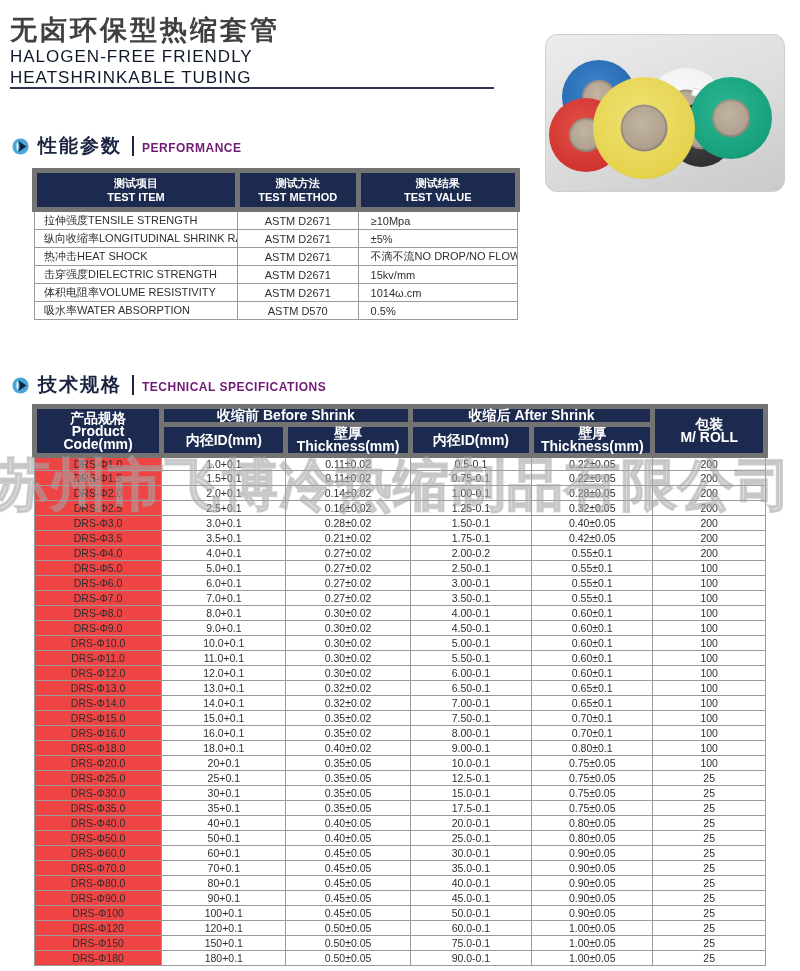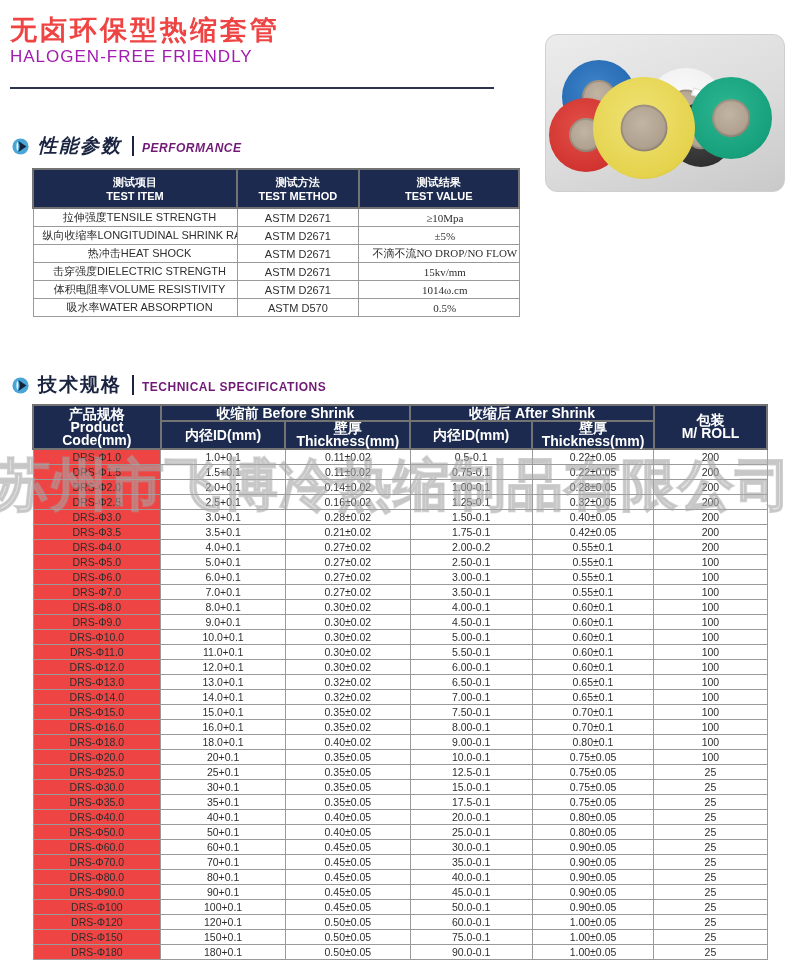--- a/index.html
+++ b/index.html
@@ -1,22 +1,22 @@
 <!DOCTYPE html>
 <html><head>
 <meta charset="utf-8">
 <style>
   * { margin:0; padding:0; box-sizing:border-box; }
   body { font-family:"Liberation Sans","DejaVu Sans",sans-serif; background:#ffffff; }
   .page { position:relative; width:800px; height:971px; background:#fff; overflow:hidden; }
 
   
   .title-zh { position:absolute; left:10px; top:12px; font-size:27px; font-weight:bold;
-              color:#ef4444; letter-spacing:3px; }
-  .subtitle { position:absolute; left:10px; top:46px; font-size:17px; color:#a21caf;
+              color:#404040; letter-spacing:3px; }
+  .subtitle { position:absolute; left:10px; top:46px; font-size:17px; color:#0f172a;
               letter-spacing:1px; line-height:21px; font-weight:500; }
   .header-rule { position:absolute; left:10px; top:87px; width:484px; height:2px; background:#2b3552; }
 
   
   .photo-box { position:absolute; left:545px; top:34px; width:240px; height:158px;
                background:linear-gradient(160deg,#ececec 0%,#dcdcdc 55%,#c9c9c9 100%);
                border:1px solid #cfcfcf; border-radius:12px; overflow:hidden; }
   .roll { position:absolute; border-radius:50%; }
   .roll::after { content:""; position:absolute; left:50%; top:50%; width:46%; height:46%;
                  transform:translate(-50%,-50%); border-radius:50%;
@@ -33,30 +33,30 @@
 
   
   .section-head { position:absolute; left:12px; display:flex; align-items:center; }
   .section-icon { width:17px; height:17px; margin-right:9px; flex:0 0 auto; }
   .section-zh { font-size:19px; font-weight:bold; color:#1a2440; letter-spacing:2px; }
   .section-sep { width:2px; height:20px; background:#1a2440; margin:0 8px 0 10px; }
   .section-en { font-size:12px; font-weight:bold; color:#701a75; letter-spacing:0.5px; padding-top:4px; }
 
   
   table { border-collapse:collapse; table-layout:fixed; }
-  th { background:#1b2a4e; color:#ffffff; font-weight:bold; border:2px solid #737373; }
+  th { background:#1b2a4e; color:#ffffff; font-weight:bold; border:5px solid #737373; }
   td { border:1px solid #9a9a9a; color:#2e2e2e; background:#ffffff; overflow:hidden; white-space:nowrap; }
 
   
   .perf-table { position:absolute; left:32px; top:168px; width:488px; }
   .perf-table th { font-size:11px; height:39px; line-height:14px; }
   .perf-table td { font-size:11px; height:17px; padding:1px 0; }
-  .perf-table td:nth-child(1) { text-align:center; padding-left:9px; }
+  .perf-table td:nth-child(1) { text-align:left; padding-left:9px; }
   .perf-table td:nth-child(2) { text-align:center;margin-top:16px; }
-  .perf-table td:nth-child(3) { text-align:center; padding-left:12px;font-family:Liberation Serif, serif; }
+  .perf-table td:nth-child(3) { text-align:left; padding-left:12px; }
 
   
   .spec-table { position:absolute; left:32px; top:404px; width:736px; }
   .spec-table th { font-size:14px; height:16px; line-height:13px; }
   .spec-table th.two-line { line-height:13px; }
   .spec-table td { font-size:10.5px; height:15px; text-align:center; padding:0; }
   .spec-table td:first-child { background:#ef4444; }
 
   
   .watermark { position:absolute; left:-6px; top:448px; width:810px; z-index:10;
@@ -65,35 +65,36 @@
                pointer-events:none; }
 </style>
 </head>
 <body>
 
 <div class="page">
 
   <div class="title-zh">无卤环保型热缩套管</div>
   <div class="subtitle">
     <div>HALOGEN-FREE FRIENDLY</div>
+    <div>HEATSHRINKABLE TUBING</div>
   </div>
   <div class="header-rule"></div>
 
   <div class="photo-box">
     <div class="roll roll-blue"></div>
     <div class="roll roll-white">
         <span class="roll-label"></span>
       </div>
     <div class="roll roll-black"></div>
     <div class="roll roll-red"></div>
     <div class="roll roll-green"></div>
     <div class="roll roll-yellow"></div>
   </div>
 
-  <div class="section-head" style="top:133px;font-style:italic;">
+  <div class="section-head" style="top:133px;">
     <svg class="section-icon" viewBox="0 0 20 20">
       <circle cx="10" cy="10" r="9.5" fill="#4aa6d6"></circle>
       <path d="M7.5 3.5 L17 10 L7.5 16.5 Q10.5 10 7.5 3.5 Z" fill="#16233f"></path>
       <path d="M6.2 4.2 Q9 10 6.2 15.8 Q4 10 6.2 4.2 Z" fill="#ffffff" opacity="0.85"></path>
     </svg>
     <span class="section-zh">性能参数</span>
     <span class="section-sep"></span>
     <span class="section-en">PERFORMANCE</span>
   </div>
 

